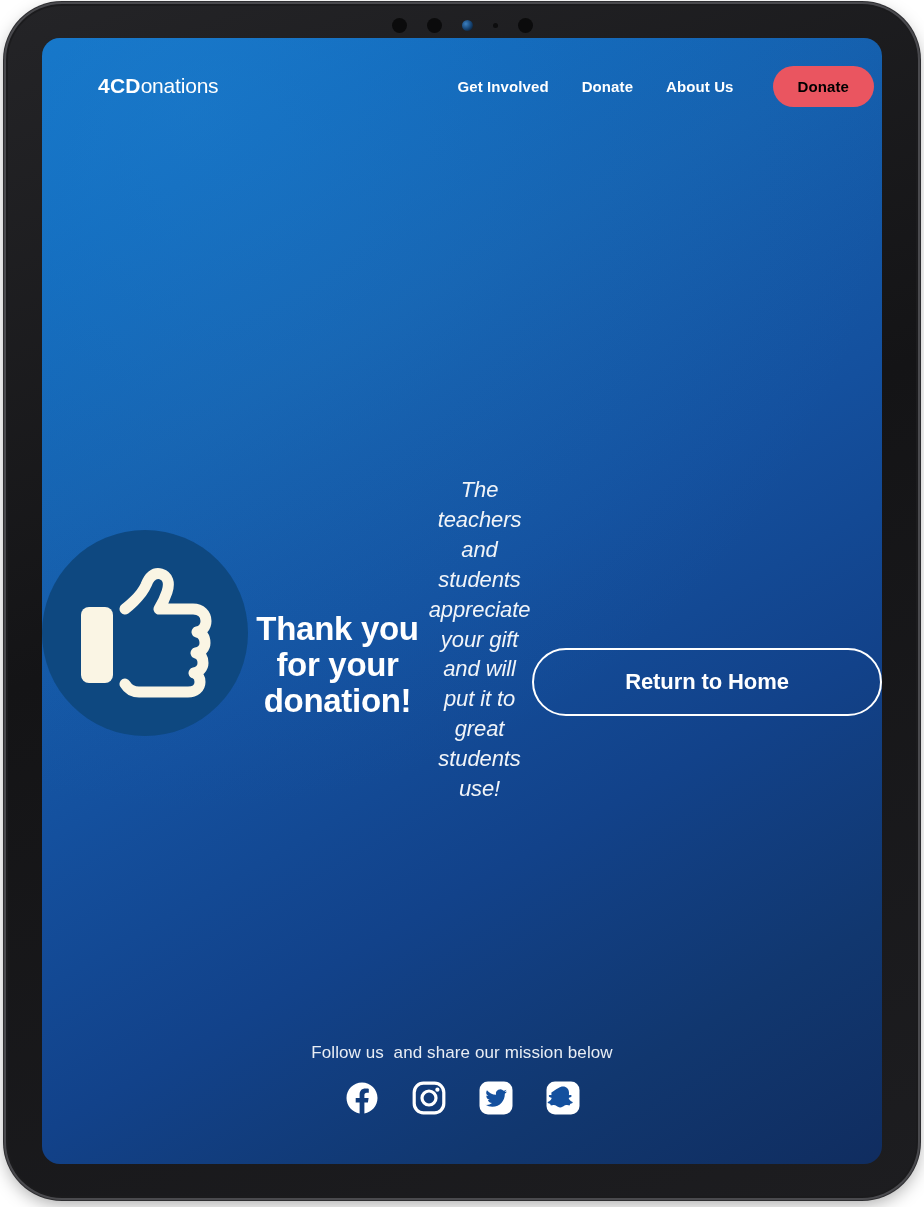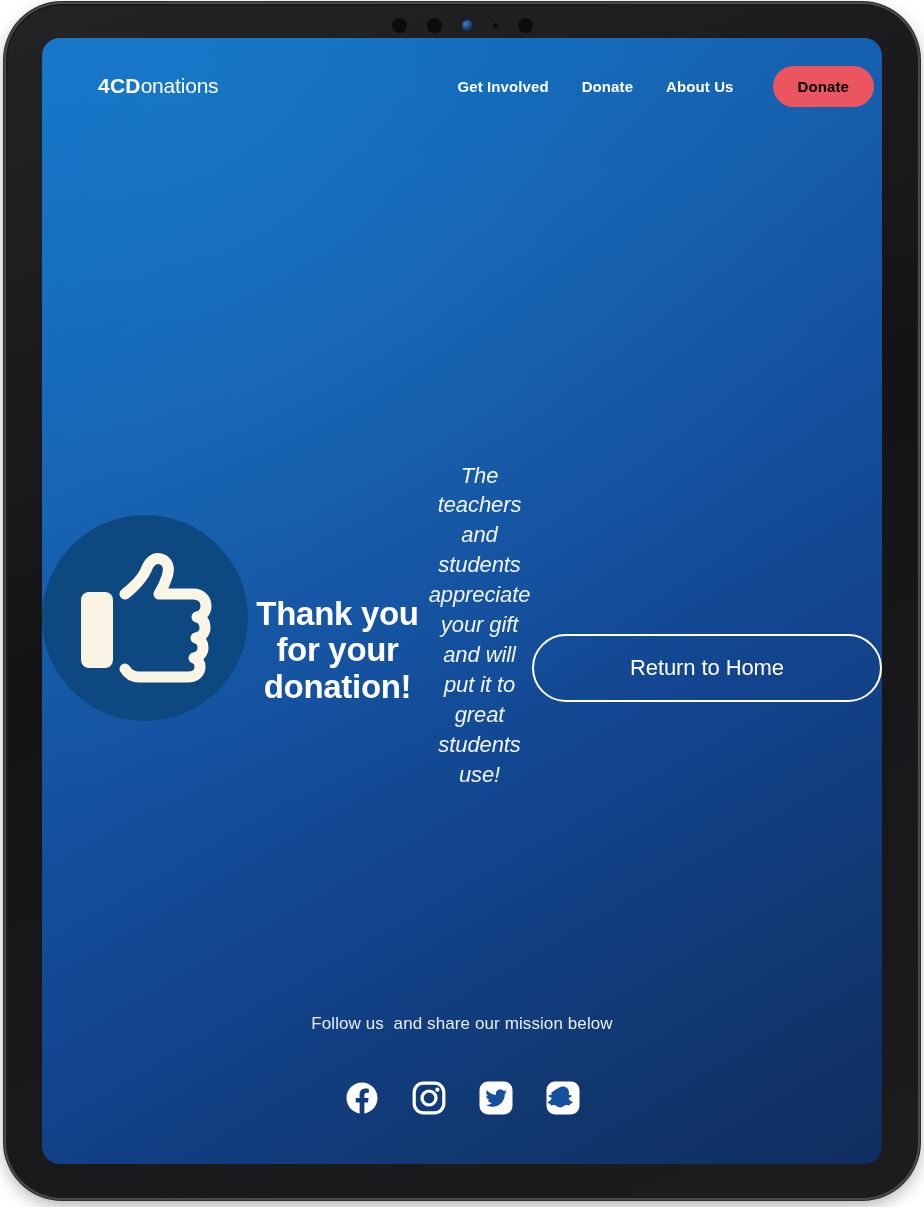--- a/index.html
+++ b/index.html
@@ -217,37 +217,36 @@
 
   .home-btn {
     margin-top: 99px;
     min-width: 350px;
     padding: 19px 40px;
     border: 2px solid #ffffff;
     border-radius: 36px;
     background: transparent;
     color: #ffffff;
     font-size: 22px;
-    font-weight: 400;
+    font-weight: 700;
     font-family: inherit;
     letter-spacing: -0.1px;
     cursor: pointer;
     text-align: center;
   }
 
   
   .site-footer {
     position: relative;
     z-index: 2;
     flex: 0 0 auto;
     padding-bottom: 47px;
     display: flex;
     flex-direction: column;
     align-items: center;
-    gap: 29px;
   }
   .follow-text {
     color: #e8edf4;
     font-size: 17px;
     font-weight: 400;
     letter-spacing: 0.1px;
     white-space: pre;
     margin-bottom: 16px;
   }
   .social-row {

